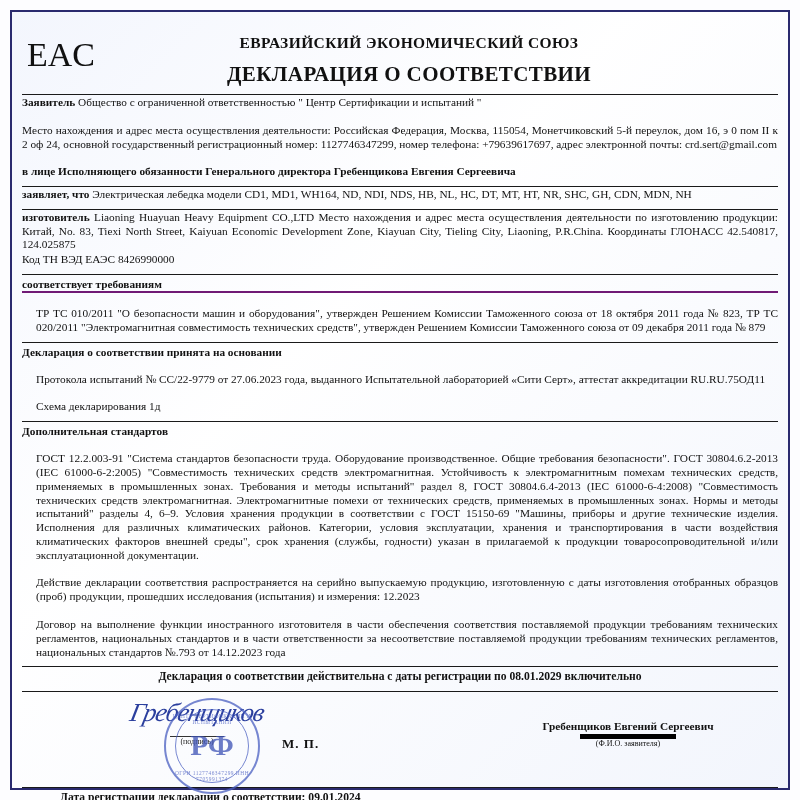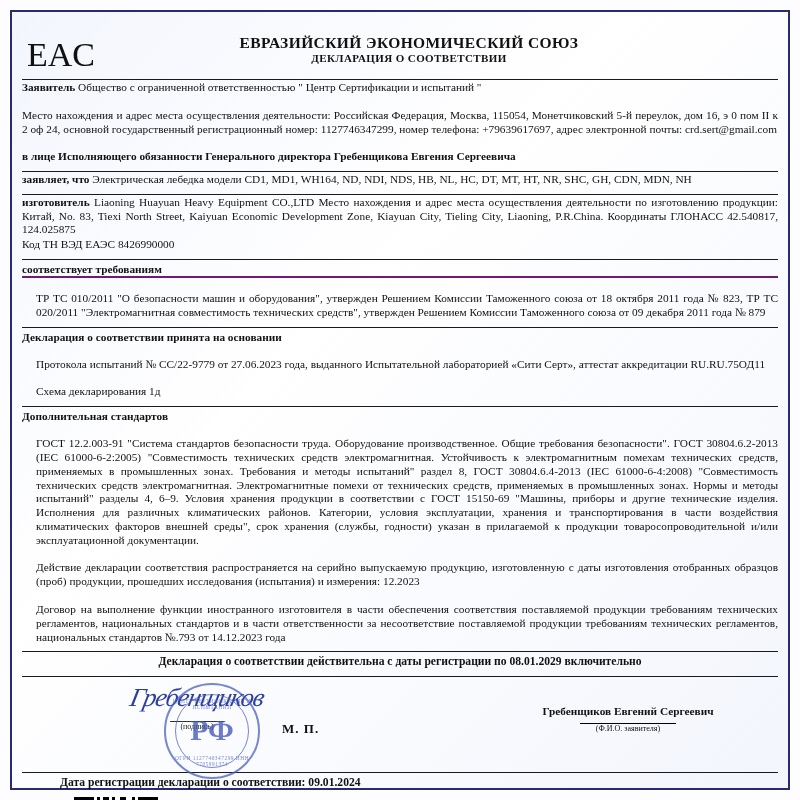--- a/index.html
+++ b/index.html
@@ -63,24 +63,24 @@
     flex: 1 1 auto;
     text-align: center;
     padding-right: 60px;
   }
   .header-titles .t1 {
     font-size: 15.5px;
     font-weight: bold;
     letter-spacing: 0.4px;
   }
   .header-titles .t2 {
-    font-size: 11px;
+    font-size: 21px;
     font-weight: bold;
     letter-spacing: 0.4px;
-    margin-top: 0;
+    margin-top: 10px;
   }
   .rule {
     border-bottom: 1px solid #1a1a1a;
     margin: 7px 0 0 0;
   }
 
   
   .block {
     font-size: 11.3px;
     line-height: 1.22;
@@ -212,21 +212,21 @@
     top: 26px;
     width: 300px;
     text-align: center;
   }
   .sign-right .name {
     font-size: 11.3px;
     font-weight: bold;
   }
   .sign-right .cap {
     font-size: 8px;
-    border-top: 1px solid #000000;
+    border-top: 5px solid #000000;
     display: inline-block;
     padding: 0 16px;
     margin-top: 1px;
   }
 
   
   .reg {
     font-size: 11.6px;
     font-weight: bold;
     padding-left: 38px;

